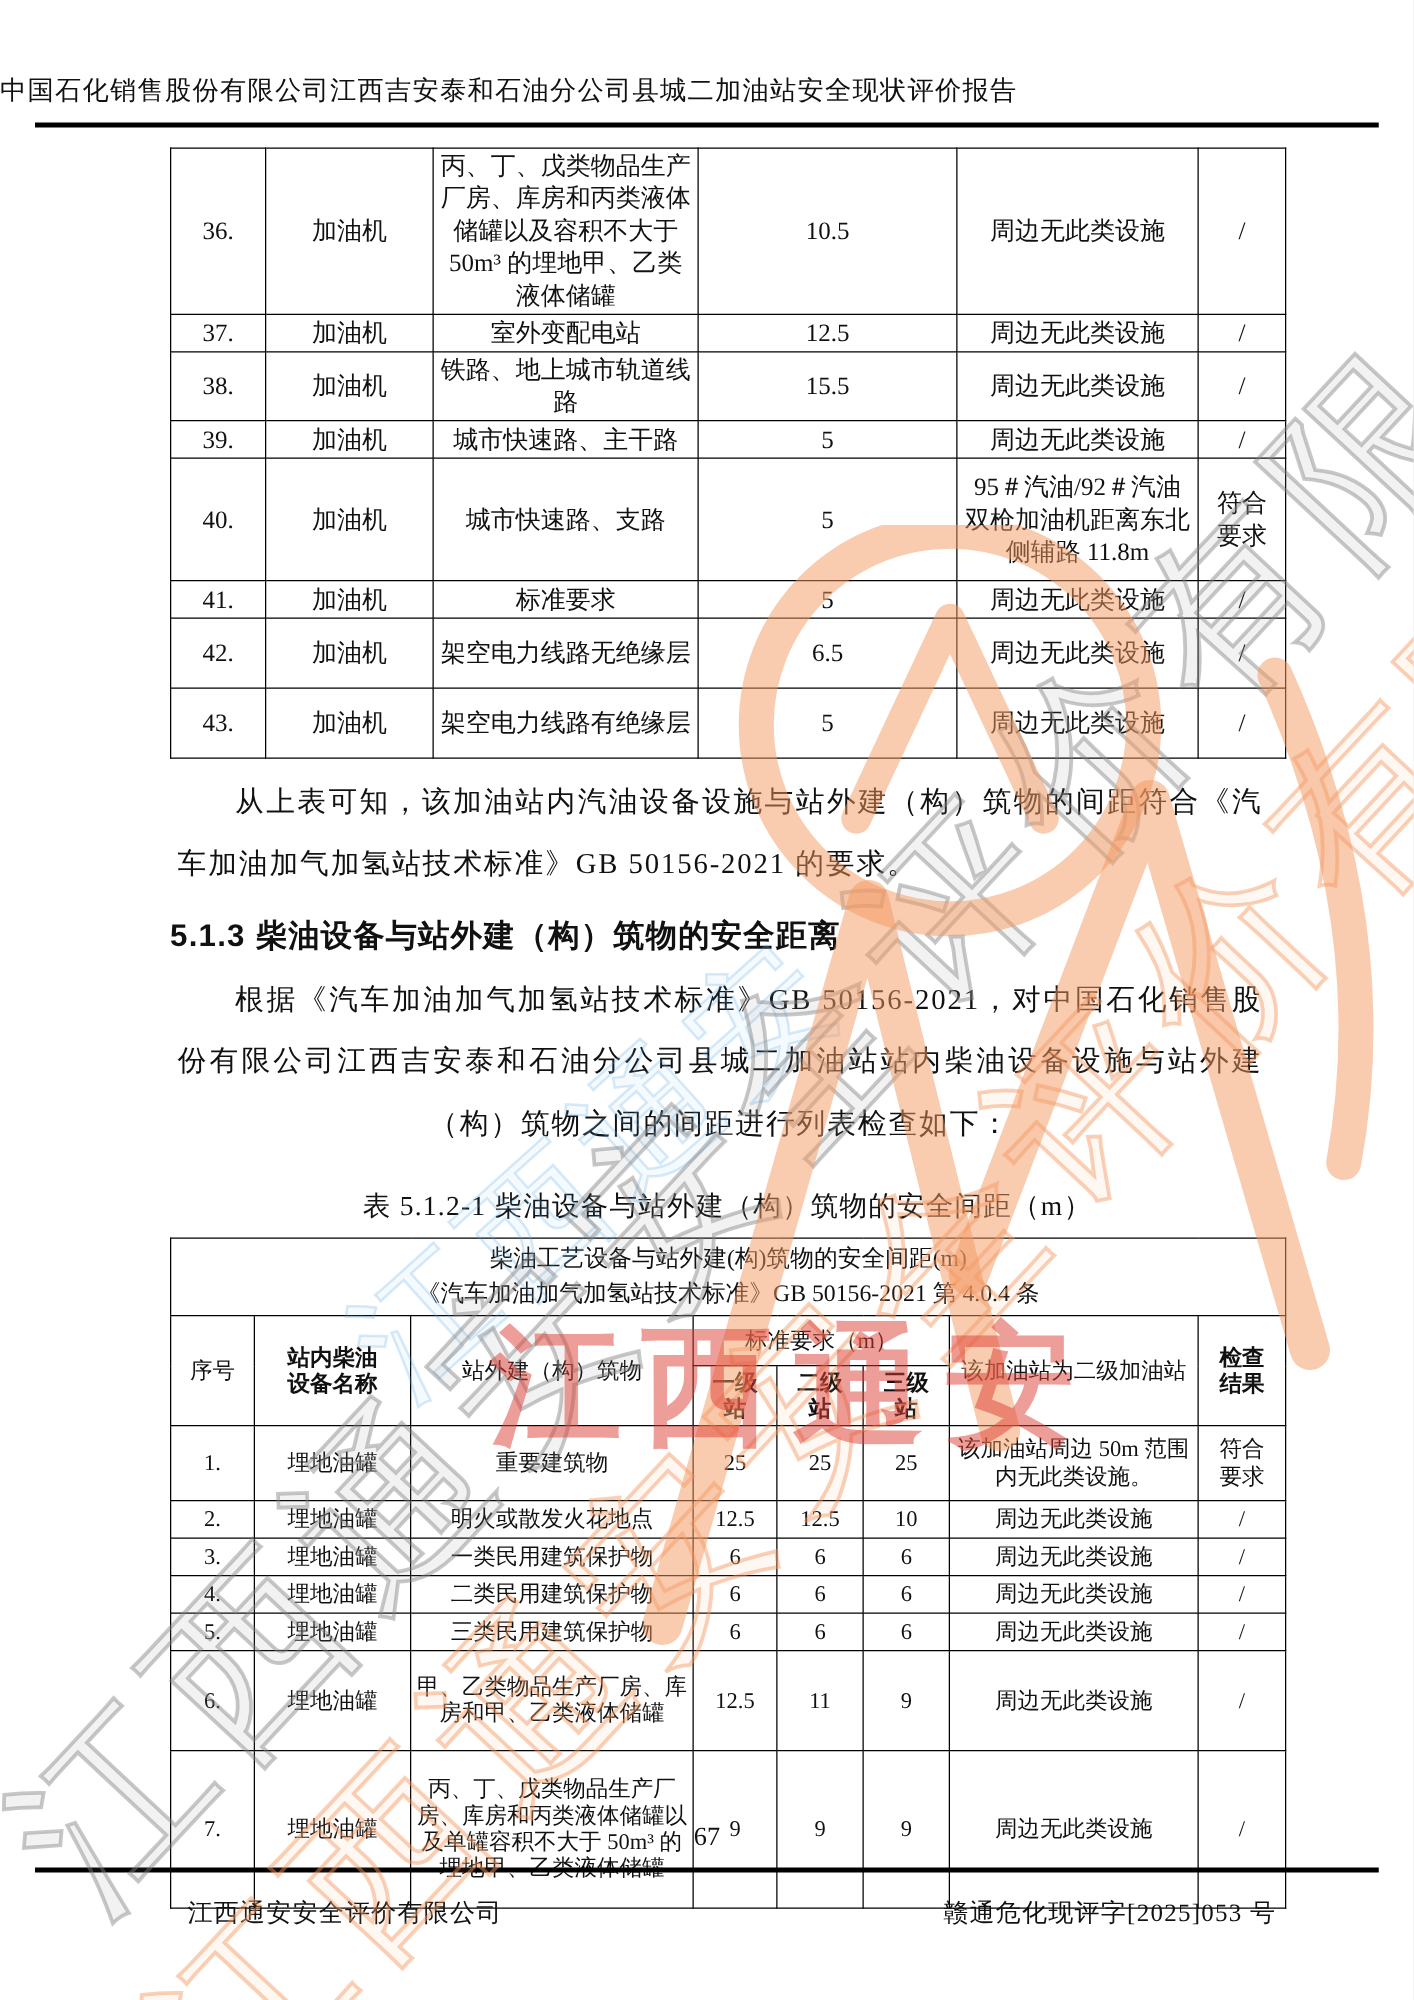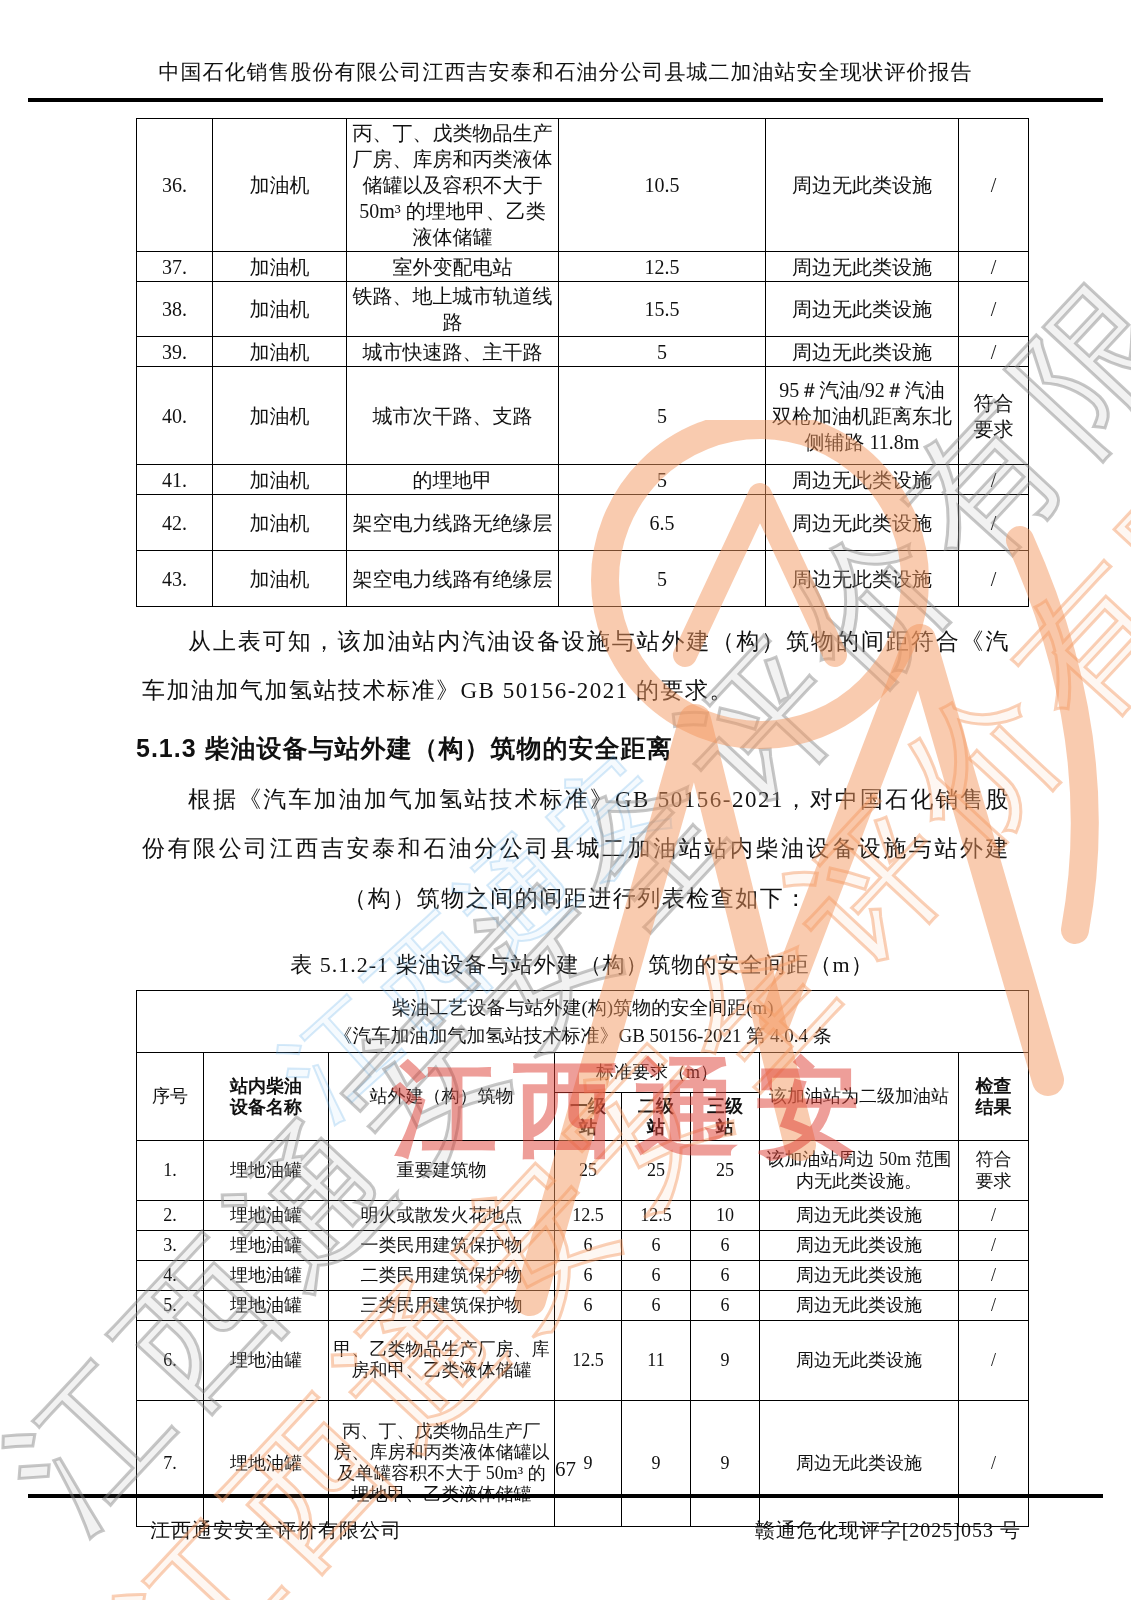--- a/index.html
+++ b/index.html
@@ -1,21 +1,21 @@
 <!DOCTYPE html>
 <html><head>
 <meta charset="utf-8">
 <style>
   html,body{margin:0;padding:0;background:#e8e8e8;}
   .page{
     position:relative;width:1131px;height:1600px;margin:0 auto;background:#ffffff;
     overflow:hidden;font-family:"Liberation Serif","DejaVu Serif",serif;color:#111;
   }
   
-  .hdr{padding-top:58px;text-align:center;font-size:21px;letter-spacing:1px;}
+  .hdr{padding-top:58px;text-align:left;font-size:21px;letter-spacing:1px;}
   .hdr-rule{margin:12px 28px 0 28px;border-top:4px solid #000;height:0;}
   
   .content{position:relative;z-index:1;margin:16px 103px 0 136px;width:892px;}
   table{border-collapse:collapse;table-layout:fixed;width:892px;background:transparent;}
   td{border:1.5px solid #000;text-align:center;vertical-align:middle;padding:1px 4px;}
   .t1{font-size:20px;line-height:1.3;}
   .t2{font-size:18px;line-height:1.18;}
   .pre{white-space:pre-line;font-weight:bold;}
   .narrow-wrap{padding:8px 12px;}
   .t2 .title-cell{font-size:19px;line-height:1.45;padding:3px 2px;}
@@ -114,29 +114,29 @@
         <td>39.</td>
         <td>加油机</td>
         <td>城市快速路、主干路</td>
         <td>5</td>
         <td>周边无此类设施</td>
         <td>/</td>
       </tr>
       <tr class="h98">
         <td>40.</td>
         <td>加油机</td>
-        <td>城市次干路、支路</td>
+        <td>城市快速路、支路</td>
         <td>5</td>
         <td>95＃汽油/92＃汽油双枪加油机距离东北侧辅路 11.8m</td>
         <td class="narrow-wrap">符合要求</td>
       </tr>
       <tr class="h30">
         <td>41.</td>
         <td>加油机</td>
-        <td>的埋地甲</td>
+        <td>标准要求</td>
         <td>5</td>
         <td>周边无此类设施</td>
         <td>/</td>
       </tr>
       <tr class="h56">
         <td>42.</td>
         <td>加油机</td>
         <td>架空电力线路无绝缘层</td>
         <td>6.5</td>
         <td>周边无此类设施</td>

